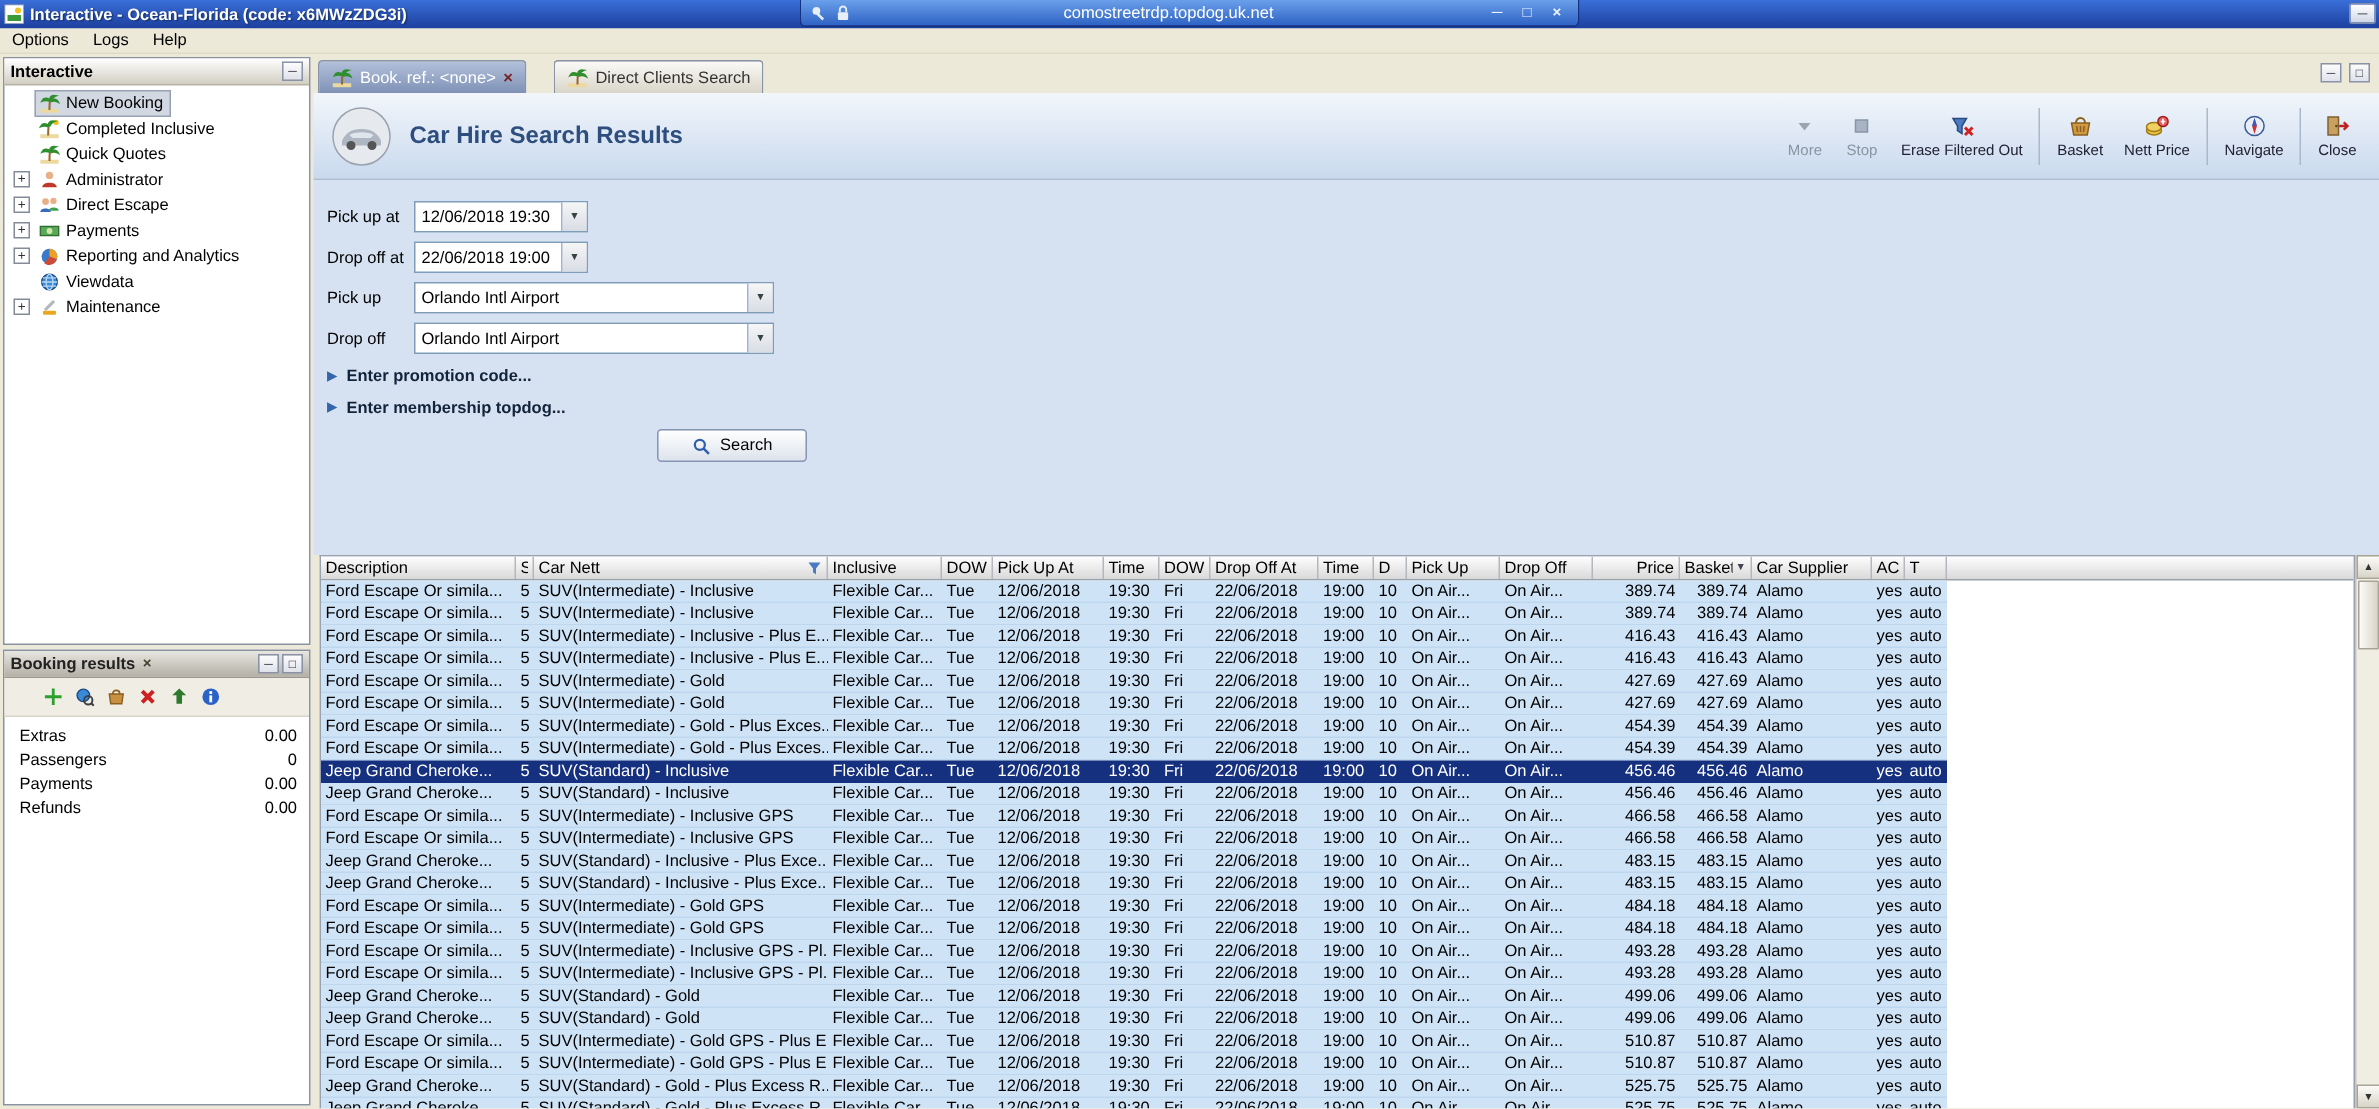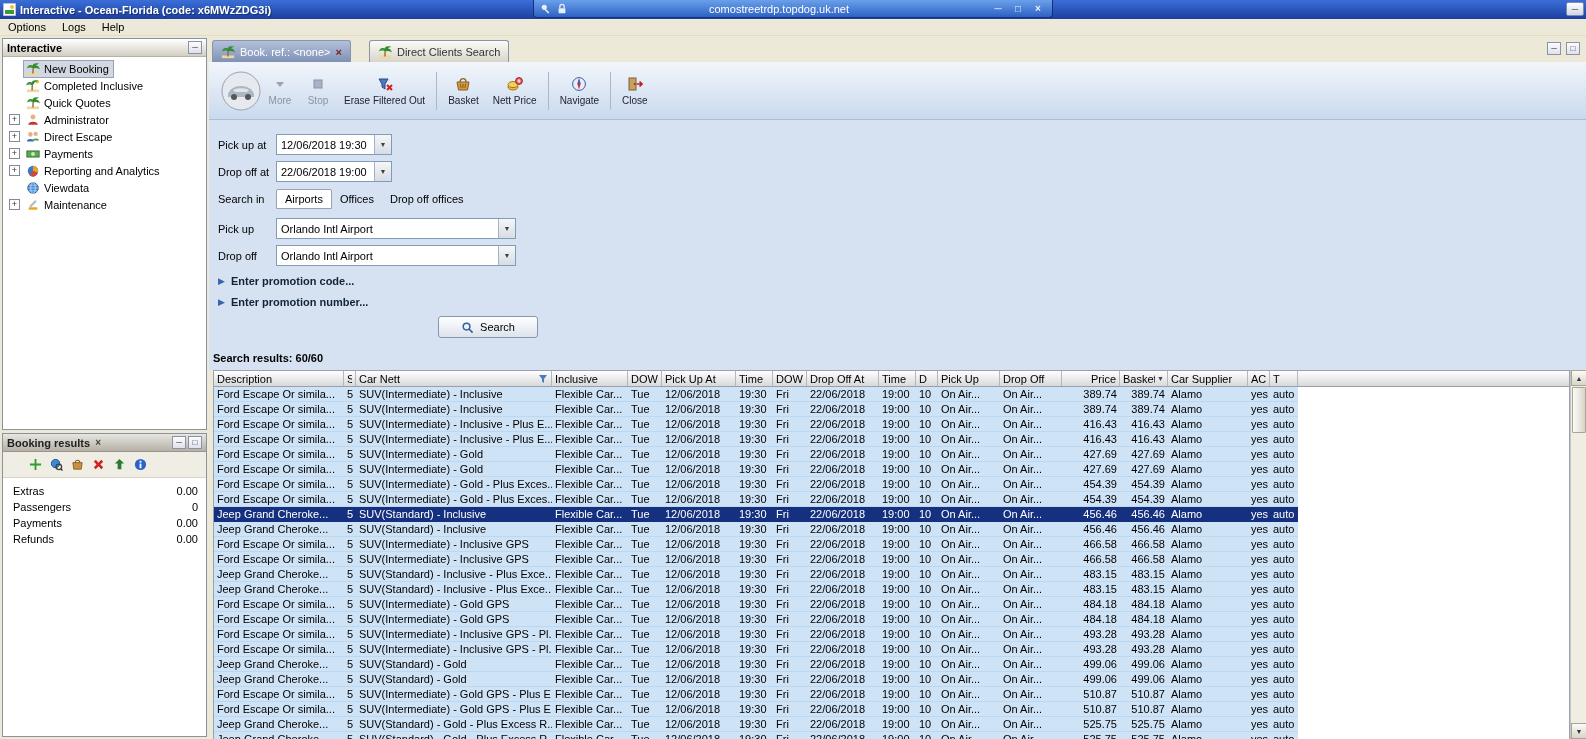--- a/index.html
+++ b/index.html
@@ -348,20 +348,21 @@
 <div id="header-band">
   <span id="car-badge">
       <svg viewBox="0 0 40 40" width="40" height="40">
         <circle cx="20" cy="20" r="19" fill="#e6e9ee" stroke="#9aa2ae"></circle>
         <path d="M7 23 C9 18 13 15 20 15 C27 15 31 18 33 23 L33 26 H7 Z" fill="#aeb6c2"></path>
         <path d="M12 19 C15 16.5 25 16.5 28 19 L26 21 H14 Z" fill="#dfe5ec"></path>
         <circle cx="13" cy="26" r="3" fill="#555"></circle>
         <circle cx="27" cy="26" r="3" fill="#555"></circle>
       </svg>
     </span>
+  <span id="page-title">Car Hire Search Results</span>
   <div id="hdr-toolbar">
       <div class="tb-btn disabled">
         <span class="tb-ico">
           <svg viewBox="0 0 16 16" width="16" height="16">
             <path d="M4 6 L12 6 L8 11 Z" fill="#9aa4b2"></path>
           </svg>
         </span>
         <span class="tb-label">More</span>
       </div>
       <div class="tb-btn disabled">
@@ -436,60 +437,51 @@
       <span class="combo-btn">▼</span>
     </div>
   </div>
   <div class="form-row">
     <span class="f-label">Drop off at</span>
     <div class="combo w116">
       <span class="combo-text">22/06/2018 19:00</span>
       <span class="combo-btn">▼</span>
     </div>
   </div>
-  <div class="form-row" id="searchin-row">
-    <span class="f-label">Search in</span>
-    <div id="searchin-tabs" style="display:flex;align-items:center">
-        <span class="si-tab active">Airports</span>
-        <span class="si-tab">Offices</span>
-        <span class="si-tab">Drop off offices</span>
-      </div>
-  </div>
   <div class="form-row">
     <span class="f-label">Pick up</span>
     <div class="combo w240">
       <span class="combo-text">Orlando Intl Airport</span>
       <span class="combo-btn">▼</span>
     </div>
   </div>
   <div class="form-row">
     <span class="f-label">Drop off</span>
     <div class="combo w240">
       <span class="combo-text">Orlando Intl Airport</span>
       <span class="combo-btn">▼</span>
     </div>
   </div>
   <div class="expander-line" style="margin-top:8px">
     <span class="exp-arrow">▶</span>
     <span>Enter promotion code...</span>
   </div>
   <div class="expander-line">
     <span class="exp-arrow">▶</span>
-    <span>Enter promotion number...</span>
+    <span>Enter membership topdog...</span>
   </div>
   <div id="search-btn">
     <span>
         <svg viewBox="0 0 14 14" width="13" height="13">
           <circle cx="6" cy="6" r="3.6" fill="none" stroke="#3060a8" stroke-width="1.6"></circle>
           <line x1="8.6" y1="8.6" x2="12.5" y2="12.5" stroke="#3060a8" stroke-width="1.8"></line>
         </svg>
       </span>
     <span>Search</span>
   </div>
-  <div id="results-summary">Search results: 60/60</div>
 </div>
 
 <div id="grid">
   <div id="grid-header">
       <div class="gh" style="width: 130px;">
         <span class="gh-t">Description</span>
       </div>
       <div class="gh" style="width: 12px;">
         <span class="gh-t">S</span>
       </div>

